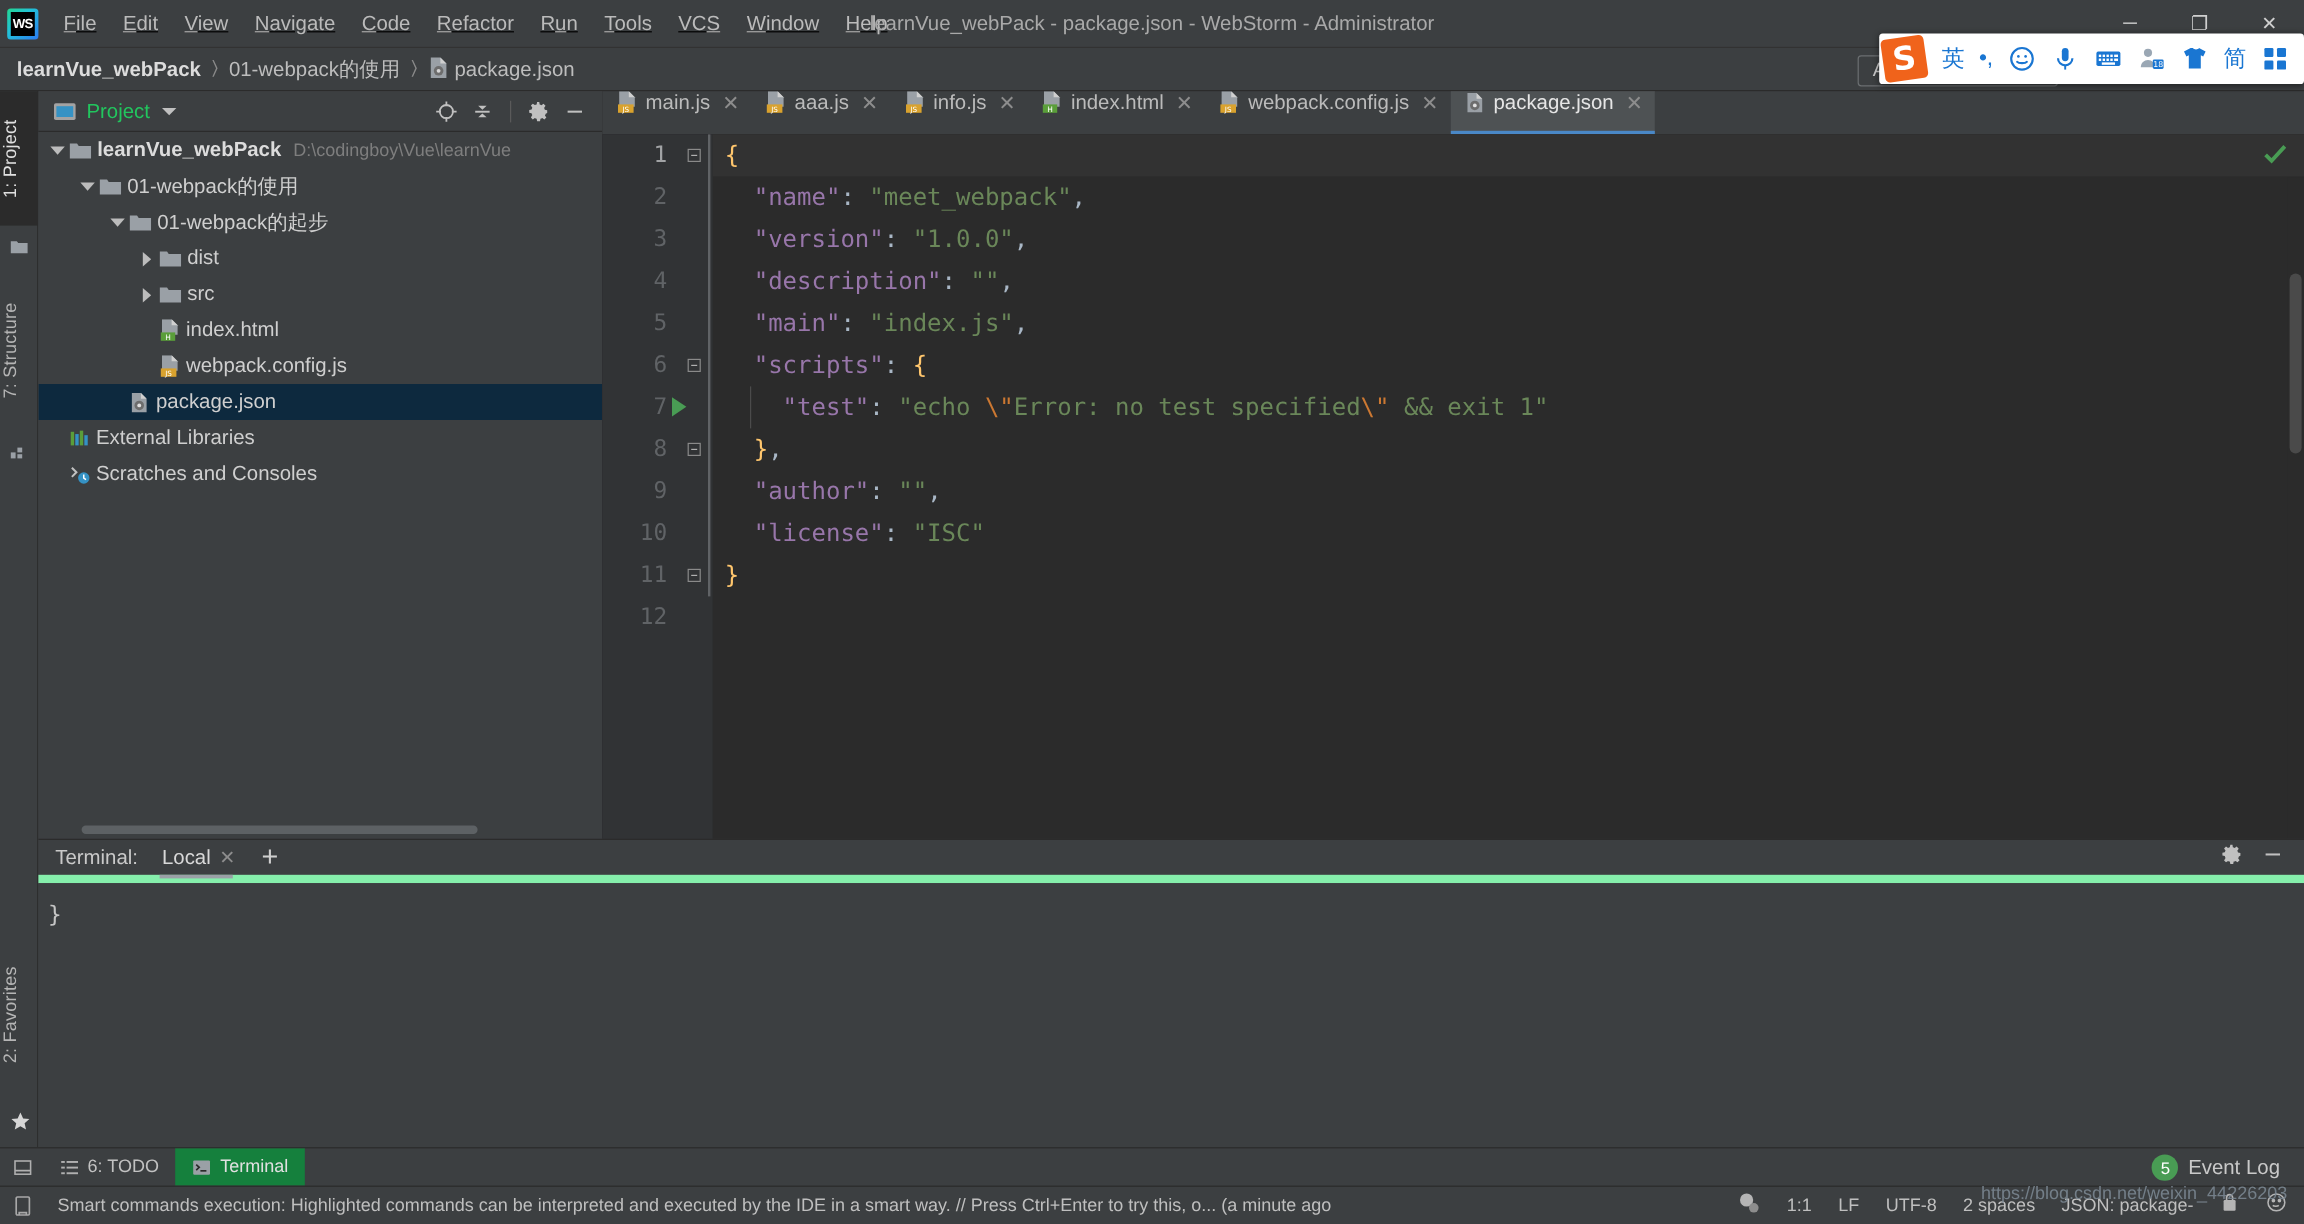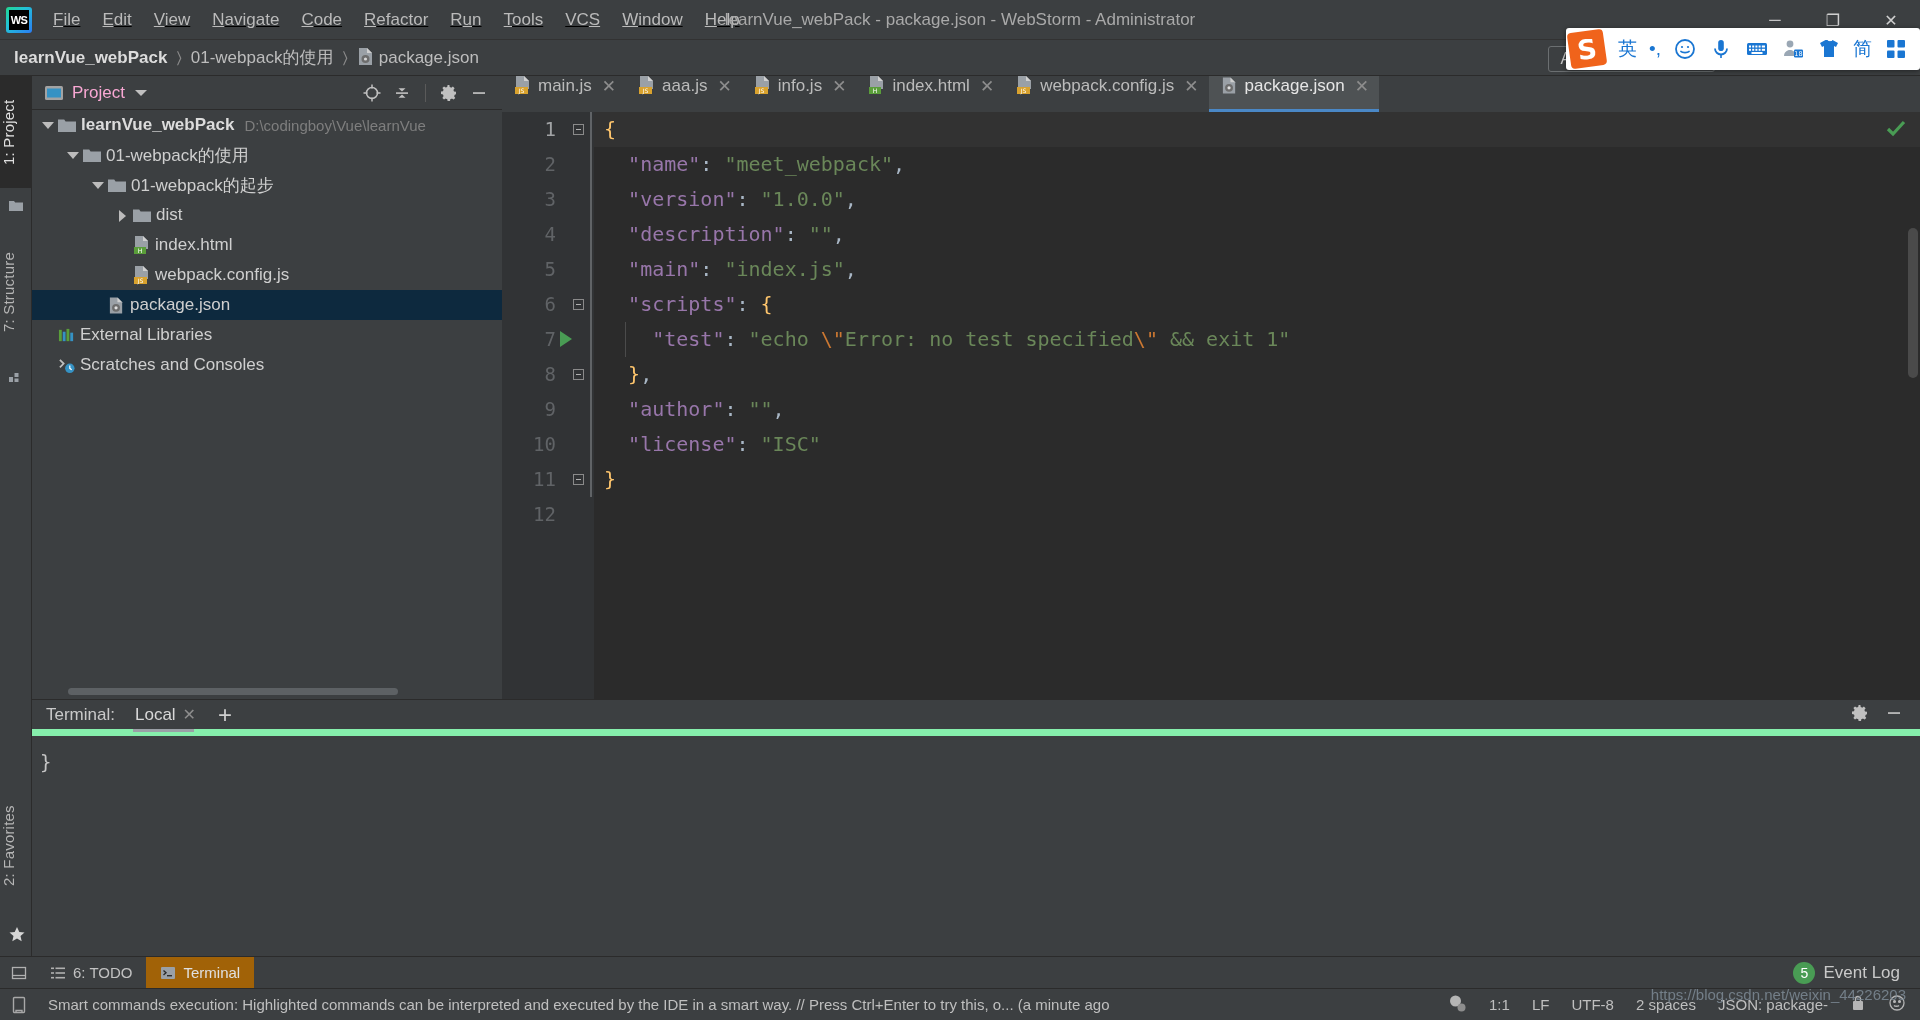--- a/index.html
+++ b/index.html
@@ -99,21 +99,21 @@
 
   
   .projectwin {
     position:absolute; left:32px; top:76px; width:470px; height:623px;
     background:#3c3f41;
   }
   .pw-header {
     height:34px; display:flex; align-items:center; padding-left:12px;
     border-bottom:1px solid #2b2b2b;
   }
-  .pw-title { color:#f9a8d4; font-size:17px; margin-left:8px; }
+  .pw-title { color:#22c55e; font-size:17px; margin-left:8px; }
   .pw-caret {
     margin-left:10px; width:0; height:0; border-left:6px solid transparent;
     border-right:6px solid transparent; border-top:6px solid #c0c0c0;
   }
   .pw-actions { margin-left:auto; display:flex; align-items:center; padding-right:10px; gap:4px; }
   .pw-act { width:26px; height:26px; display:flex; align-items:center; justify-content:center; }
   .pw-sep { width:1px; height:18px; background:#5a5a5a; margin:0 6px; }
 
   .tree { position:absolute; left:0; top:34px; right:0; bottom:24px; background:#3c3f41; overflow:hidden; }
   .trow {
@@ -255,21 +255,21 @@
   .bottomstrip {
     position:absolute; left:0; top:956px; width:1920px; height:32px;
     background:#3c3f41; display:flex; align-items:center;
     border-top:1px solid #2b2b2b;
   }
   .bstrip-icon { width:22px; display:flex; align-items:center; justify-content:center; margin:0 6px 0 8px; }
   .btab {
     height:32px; display:flex; align-items:center; gap:7px; padding:0 14px;
     color:#c2c2c2; font-size:15px; white-space:nowrap;
   }
-  .btab.active { background:#a16207; color:#e0e0e0; }
+  .btab.active { background:#15803d; color:#e0e0e0; }
   .eventlog { margin-left:auto; display:flex; align-items:center; gap:8px; padding-right:20px; }
   .evbadge {
     width:22px; height:22px; border-radius:11px; background:#499c54; color:#fff;
     font-size:14px; display:flex; align-items:center; justify-content:center;
   }
 
   
   .statusbar {
     position:absolute; left:0; top:988px; width:1920px; height:32px;
     background:#3c3f41; display:flex; align-items:center;
@@ -467,20 +467,27 @@
             <path d="M0 1.5h6.2L7.6 3.6H18V14H0z" fill="#9aa0a6"></path>
           </svg>
           <span class="tlabel">01-webpack的起步</span>
         </div>
         <div class="trow" style="padding-left: 83px;">
           <span class="arrow right"></span>
           <svg class="folder-ico" viewBox="0 0 18 15">
             <path d="M0 1.5h6.2L7.6 3.6H18V14H0z" fill="#9aa0a6"></path>
           </svg>
           <span class="tlabel">dist</span>
+        </div>
+        <div class="trow" style="padding-left: 83px;">
+          <span class="arrow right"></span>
+          <svg class="folder-ico" viewBox="0 0 18 15">
+            <path d="M0 1.5h6.2L7.6 3.6H18V14H0z" fill="#9aa0a6"></path>
+          </svg>
+          <span class="tlabel">src</span>
         </div>
         <div class="trow" style="padding-left: 83px;">
           <span class="arrow"></span>
           <svg class="file-ico" viewBox="0 0 17 19">
             <path d="M2 0h8l5 5v8H2z" fill="#9aa0a6"></path>
             <path d="M10 0l5 5h-5z" fill="#d0d0d0"></path>
             <rect x="1" y="11" width="12" height="7" fill="#5a9e3a"></rect>
             <text x="7" y="17" font-size="6.2" fill="#fff" text-anchor="middle" font-family="DejaVu Sans">H</text>
           </svg>
           <span class="tlabel">index.html</span>

